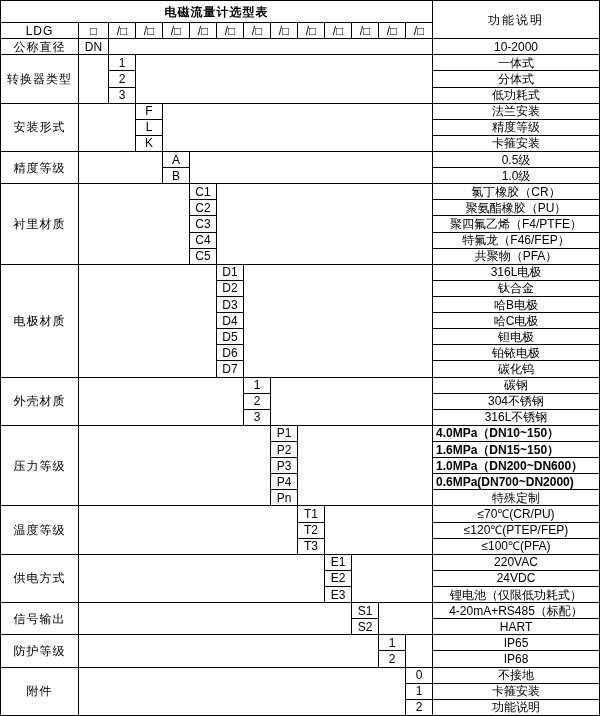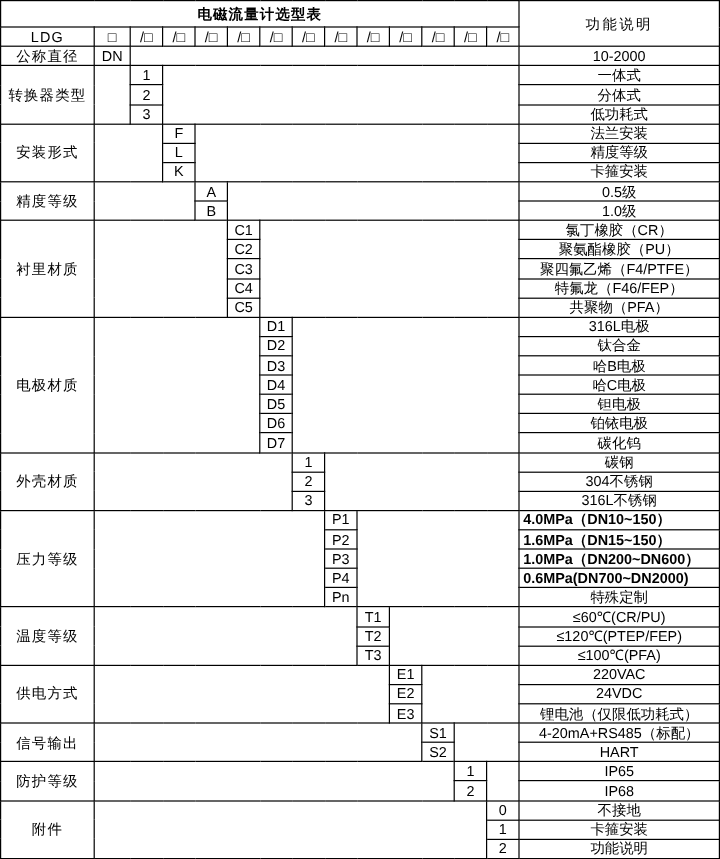--- a/index.html
+++ b/index.html
@@ -244,21 +244,21 @@
   <tr>
     <td class="code">Pn</td>
     <td class="desc">特殊定制</td>
   </tr>
 
   <tr>
     <td class="lbl" rowspan="3">温度等级</td>
     <td class="filler" rowspan="3" colspan="8"></td>
     <td class="code">T1</td>
     <td class="filler" rowspan="3" colspan="4"></td>
-    <td class="desc">≤60℃(CR/PU)</td>
+    <td class="desc">≤70℃(CR/PU)</td>
   </tr>
   <tr>
     <td class="code">T2</td>
     <td class="desc">≤120℃(PTEP/FEP)</td>
   </tr>
   <tr>
     <td class="code">T3</td>
     <td class="desc">≤100℃(PFA)</td>
   </tr>
 

